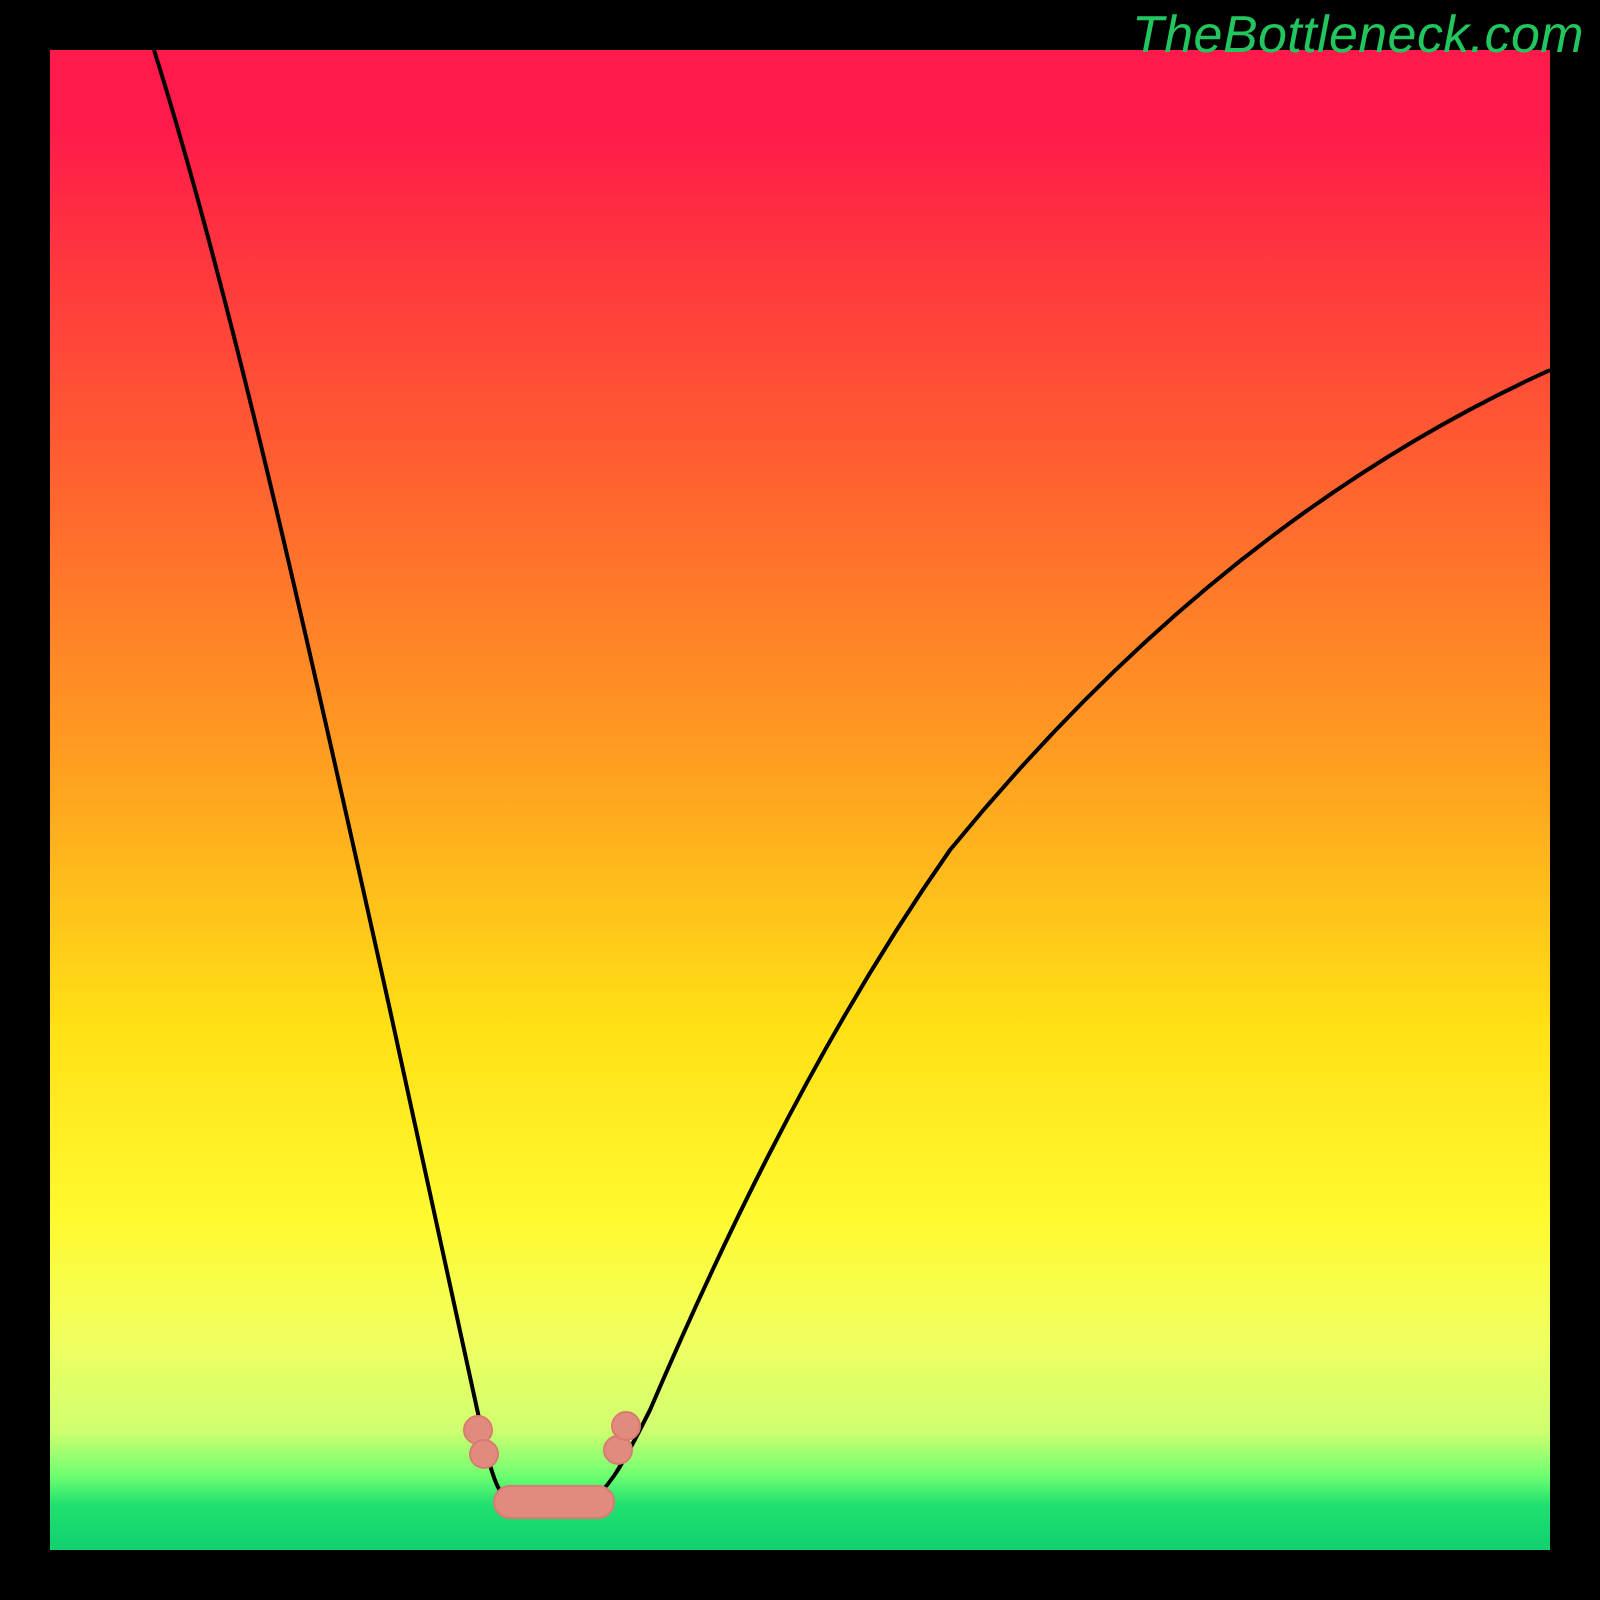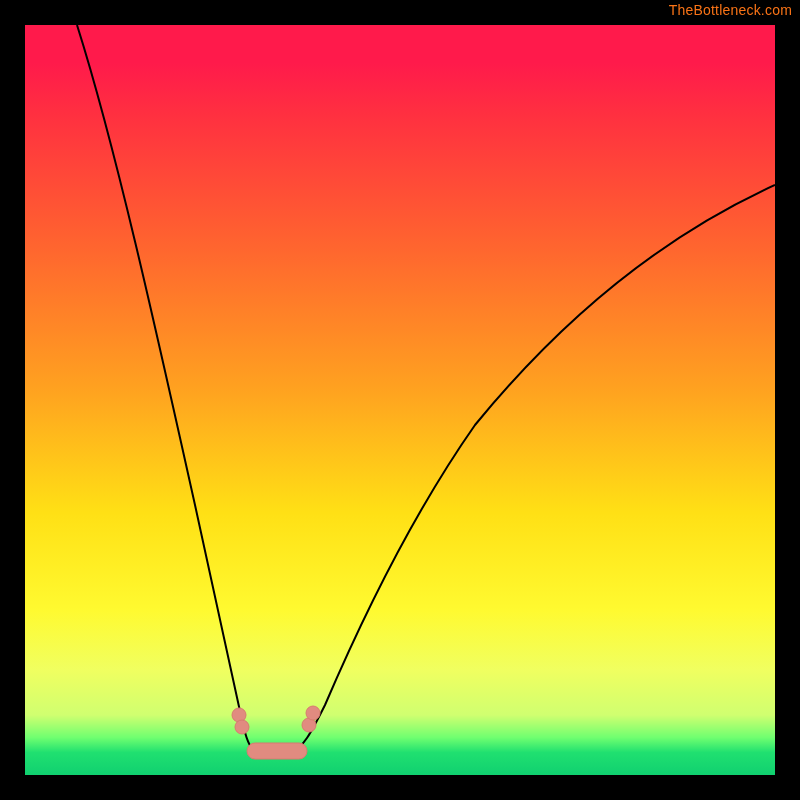--- a/index.html
+++ b/index.html
@@ -29,25 +29,26 @@
       #d0ff70 92%,
       #70ff70 95%,
       #20e070 97%,
       #10d070 100%
     );
   }
   .watermark {
     position: absolute;
     top: 2px;
     right: 8px;
-    color: #f97316;
-    font-size: 14px;
+    color: #22c55e;
+    font-size: 26px;
     font-weight: 500;
     letter-spacing: 0.2px;
     z-index: 10;
+    font-style: italic;
   }
   svg.curves {
     position: absolute;
     left: 0;
     top: 0;
     width: 750px;
     height: 750px;
   }
   .curve-path {
     fill: none;

